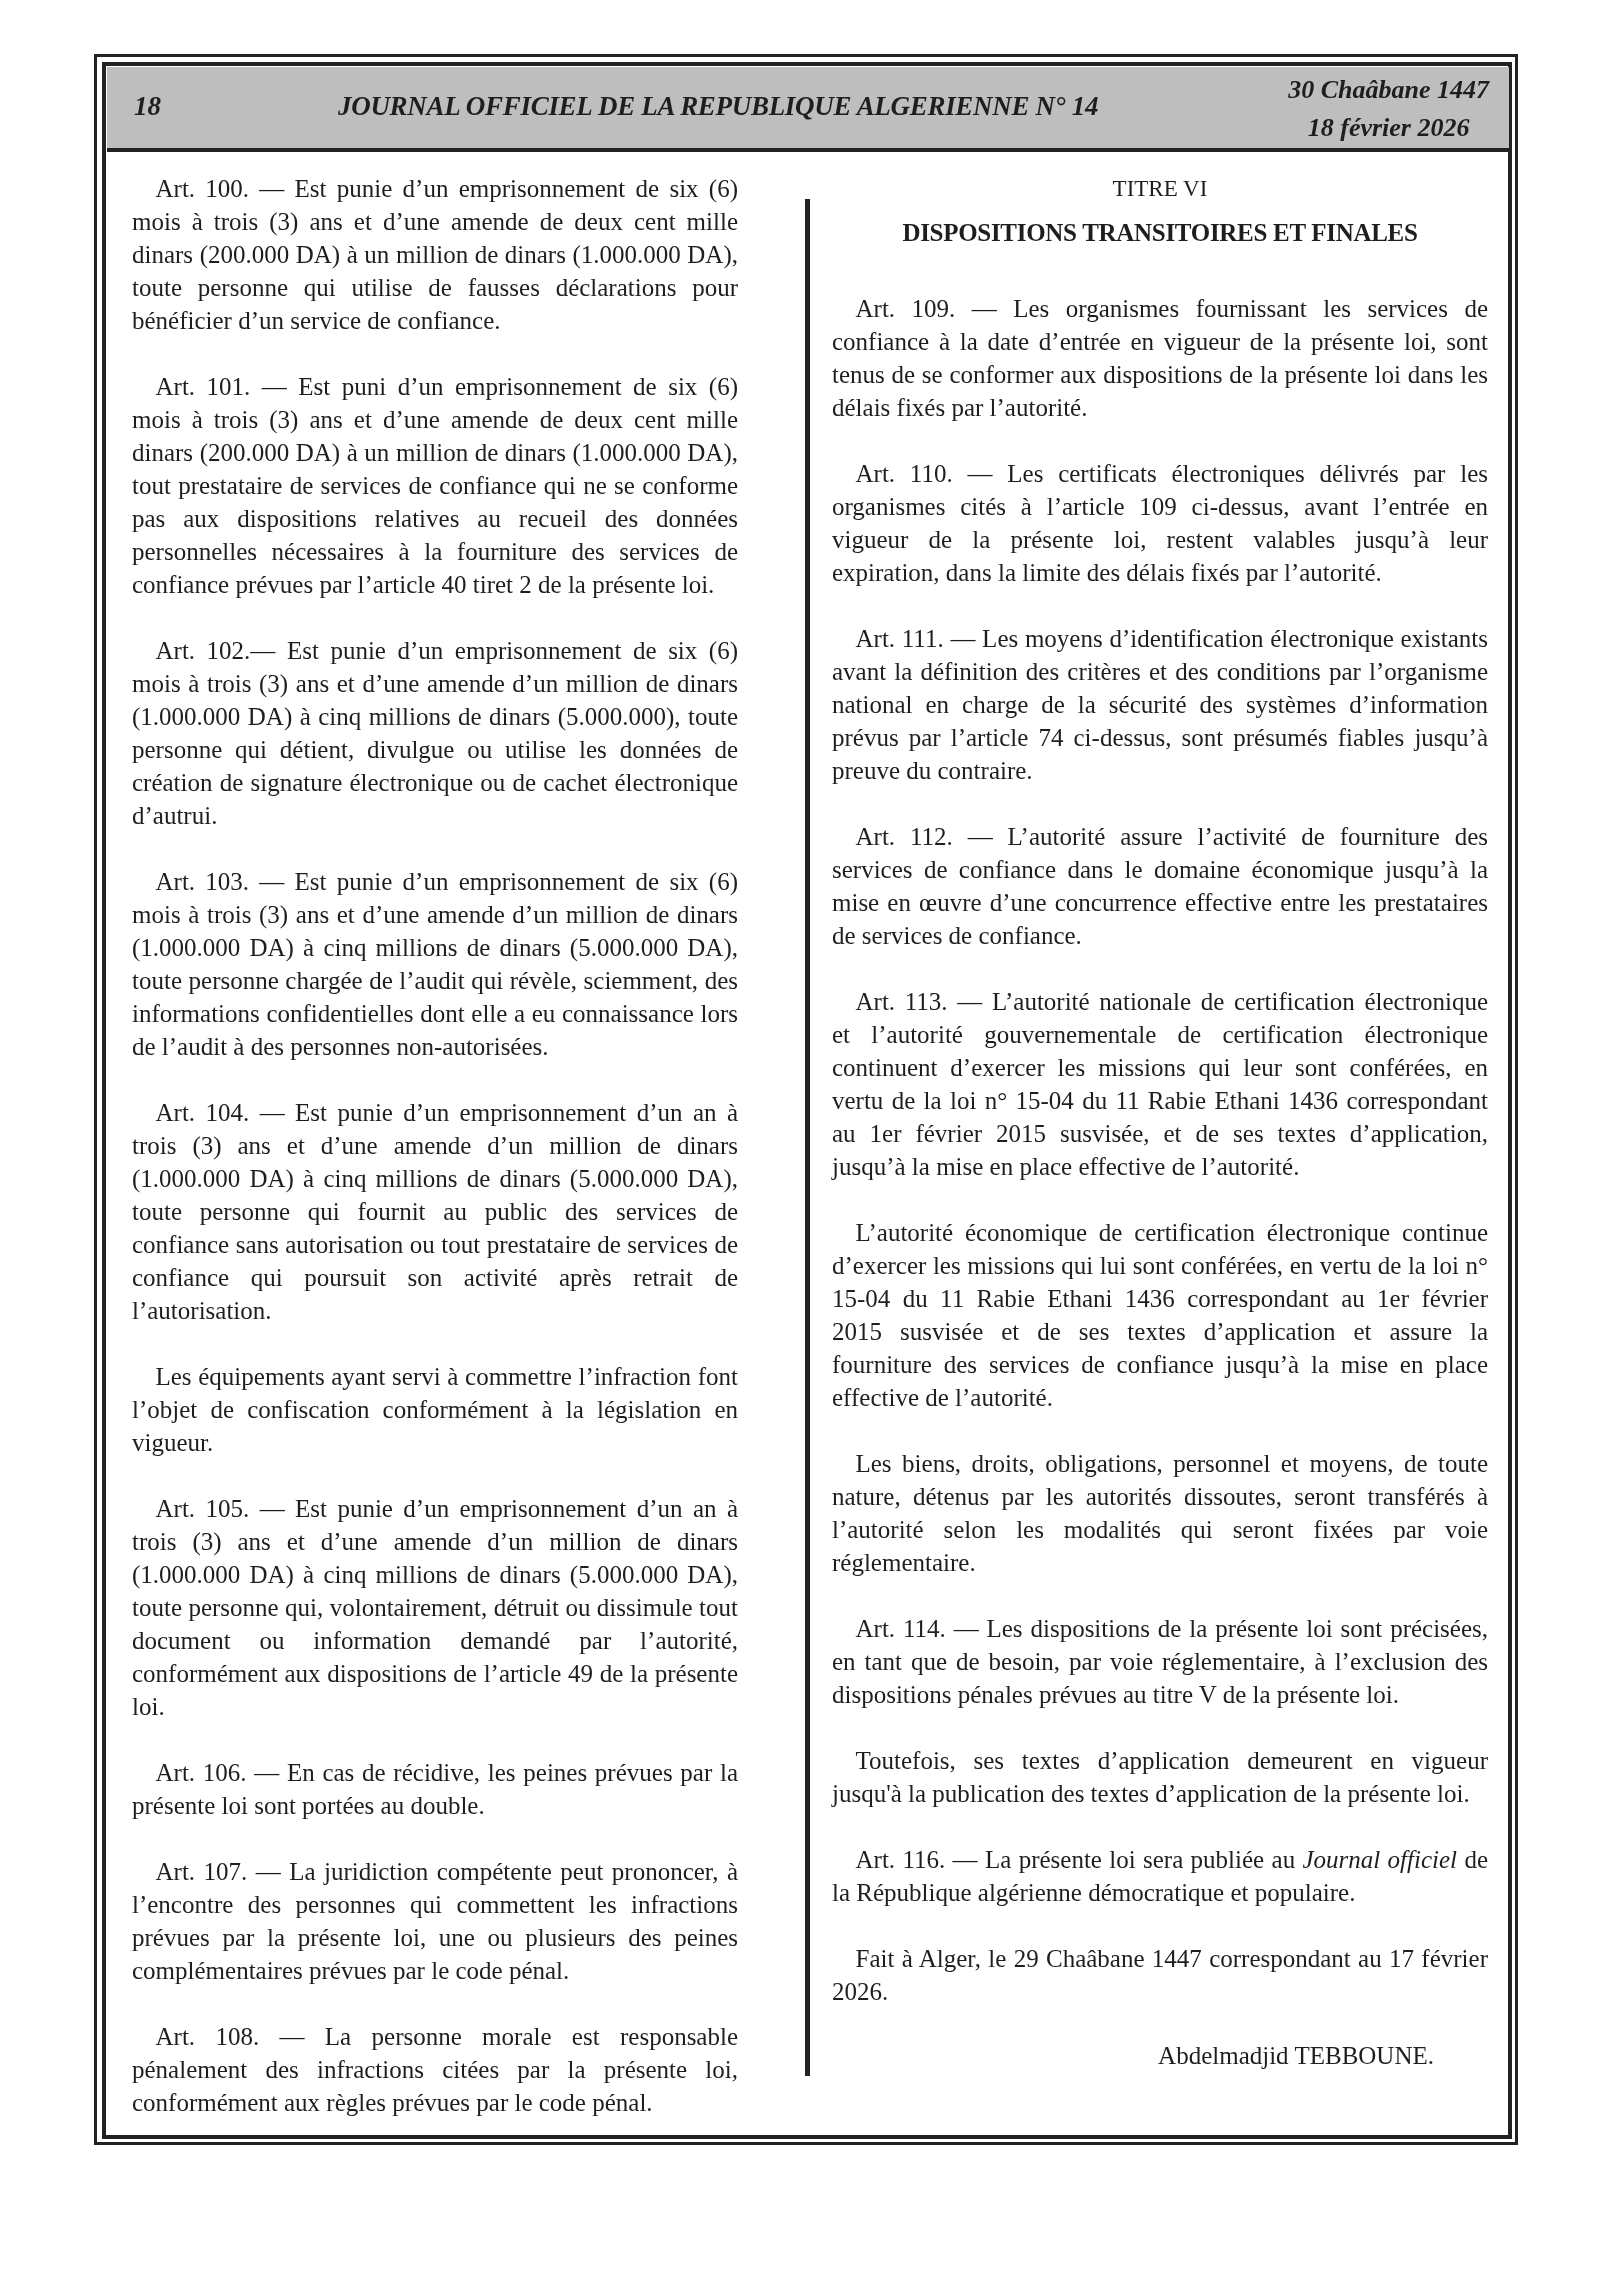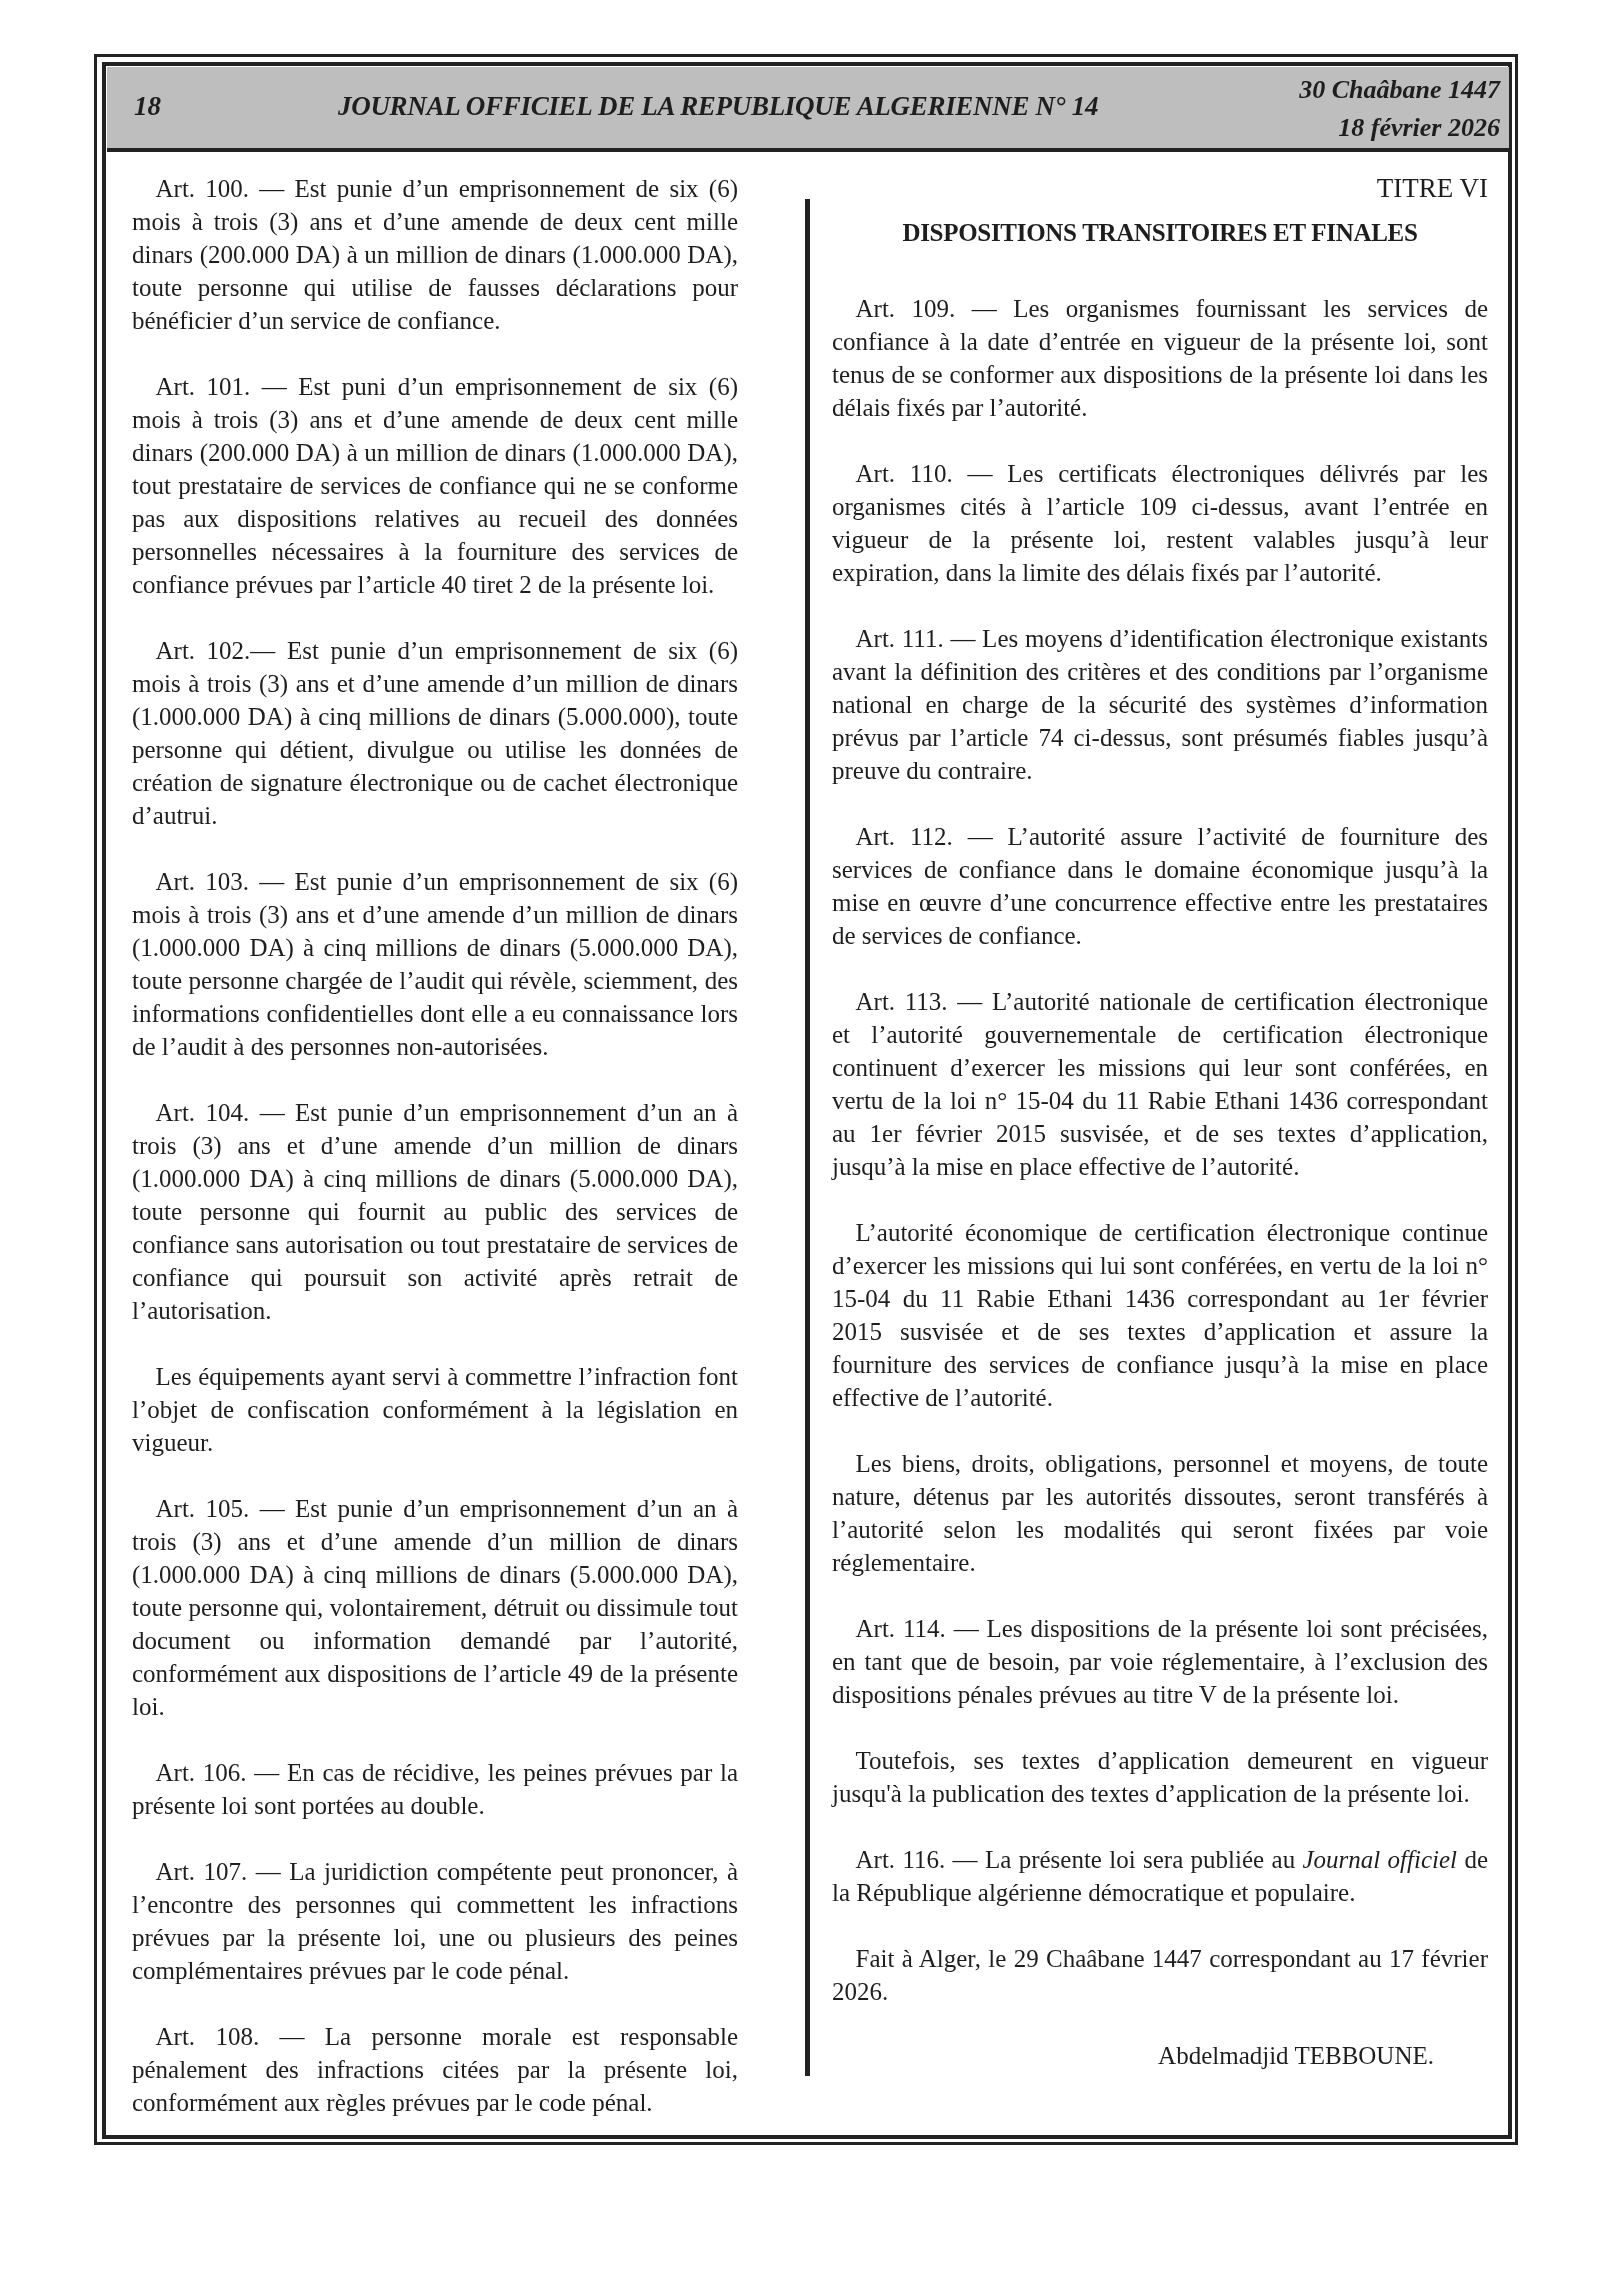--- a/index.html
+++ b/index.html
@@ -6,27 +6,27 @@
   body { width: 1615px; height: 2285px; position: relative; overflow: hidden;
          font-family: "Liberation Serif", "DejaVu Serif", serif; color: #1e1e1e; }
   .frame-outer { position: absolute; left: 94px; top: 54px; width: 1418px; height: 2085px;
                  border: 3.6px solid #222; }
   .frame-inner { position: absolute; left: 102px; top: 62px; width: 1402px; height: 2069px;
                  border: 4.5px solid #222; }
   .header { position: absolute; left: 107px; top: 67px; width: 1402px; height: 81px;
             background: #bebebe; border-bottom: 4.5px solid #222; font-style: italic; }
   .hdr-page { position: absolute; left: 27px; top: 24.4px; font-weight: bold; font-size: 27px; }
   .hdr-title { position: absolute; left: 231px; top: 24.4px; font-weight: bold; font-size: 27px; letter-spacing: -0.3px; }
-  .hdr-date { position: absolute; right: 9px; top: 3.6px; text-align: right; font-weight: bold; font-size: 26px; line-height: 38px; }
+  .hdr-date { position: absolute; right: 20px; top: 3.6px; text-align: center; font-weight: bold; font-size: 26px; line-height: 38px; }
   .col { position: absolute; top: 172px; font-size: 25px; line-height: 33px; text-align: justify; }
   .col-left { left: 132px; width: 606px; }
   .col-right { left: 832px; width: 656px; }
   .divider { position: absolute; left: 805px; top: 199px; width: 4.5px; height: 1877px; background: #222; }
   .para { margin: 0 0 33px 0; text-indent: 23.5px; }
-  .titre { text-align: right; margin: 0 0 11px 0; font-size: 27px; font-family: Liberation Serif, serif; }
+  .titre { text-align: center; margin: 0 0 11px 0; font-size: 23px; font-family: Liberation Serif, serif; }
   .titre-sub { text-align: center; font-weight: bold; margin: 0 0 43px 0; font-size: 25px; letter-spacing: -0.3px; }
   .sign { text-align: right; margin-right: 54px; margin-top: -1.8px; }
   em { font-style: italic; }
 </style>
 </head>
 <body>
 
 <div class="frame-outer"></div>
 <div class="frame-inner"></div>
 

